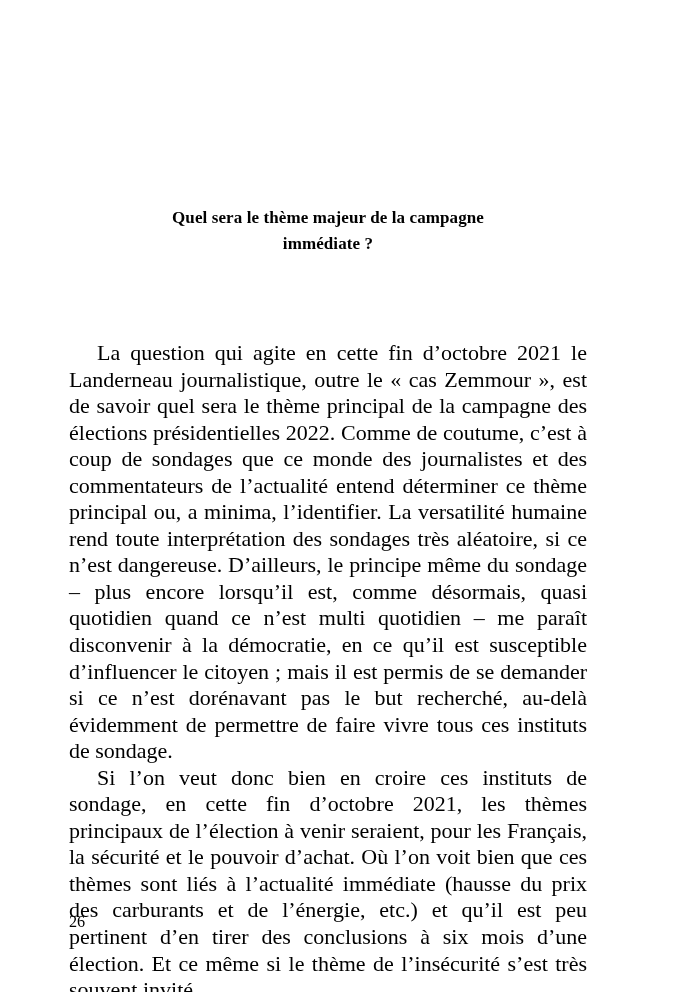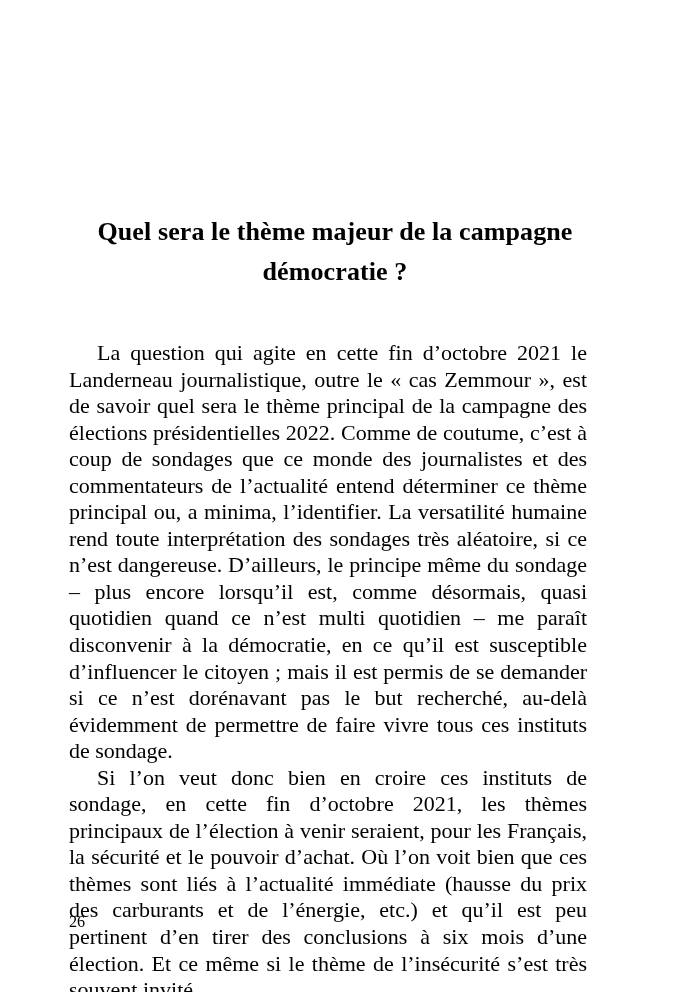--- a/index.html
+++ b/index.html
@@ -23,23 +23,23 @@
     height: 992px;
     background: #ffffff;
   }
   .content {
     position: absolute;
     left: 69px;
     top: 0;
     width: 518px;
   }
   .chapter-title {
-    margin: 7px;
+    margin: 0;
     padding: 0;
-    font-size: 26px;
+    font-size: 17px;
     font-weight: bold;
     line-height: 1.52;
     text-align: center;
     letter-spacing: 0.1px;
     position: absolute;
     top: 205px;
     left: 0;
     width: 518px;
   }
   .body-text {
@@ -71,21 +71,21 @@
   }
 </style>
 </head>
 <body>
 
 <div class="page">
   <div class="content">
 
     <h1 class="chapter-title">
       <span>Quel sera le thème majeur de la campagne</span><br>
-      <span>démocratie ?</span>
+      <span>immédiate ?</span>
     </h1>
 
     <div class="body-text">
       <p class="para">La question qui agite en cette fin d’octobre 2021 le Landerneau journalistique, outre le « cas Zemmour », est de savoir quel sera le thème principal de la campagne des élections présidentielles 2022. Comme de coutume, c’est à coup de sondages que ce monde des journalistes et des commentateurs de l’actualité entend déterminer ce thème principal ou, a minima, l’identifier. La versatilité humaine rend toute interprétation des sondages très aléatoire, si ce n’est dangereuse. D’ailleurs, le principe même du sondage – plus encore lorsqu’il est, comme désormais, quasi quotidien quand ce n’est multi quotidien – me paraît disconvenir à la démocratie, en ce qu’il est susceptible d’influencer le citoyen ; mais il est permis de se demander si ce n’est dorénavant pas le but recherché, au-delà évidemment de permettre de faire vivre tous ces instituts de sondage.</p>
       <p class="para">Si l’on veut donc bien en croire ces instituts de sondage, en cette fin d’octobre 2021, les thèmes principaux de l’élection à venir seraient, pour les Français, la sécurité et le pouvoir d’achat. Où l’on voit bien que ces thèmes sont liés à l’actualité immédiate (hausse du prix des carburants et de l’énergie, etc.) et qu’il est peu pertinent d’en tirer des conclusions à six mois d’une élection. Et ce même si le thème de l’insécurité s’est très souvent invité</p>
     </div>
 
   </div>
 
   <div class="folio">26</div>

